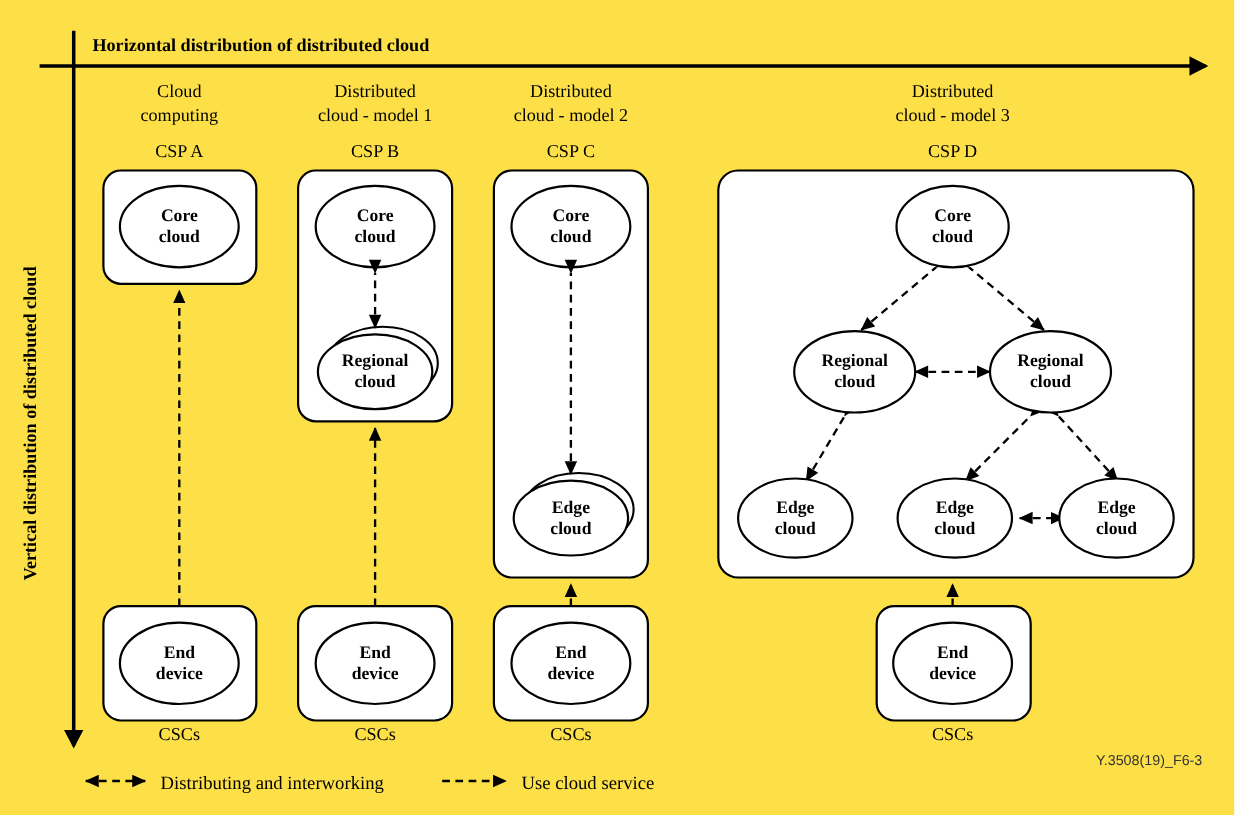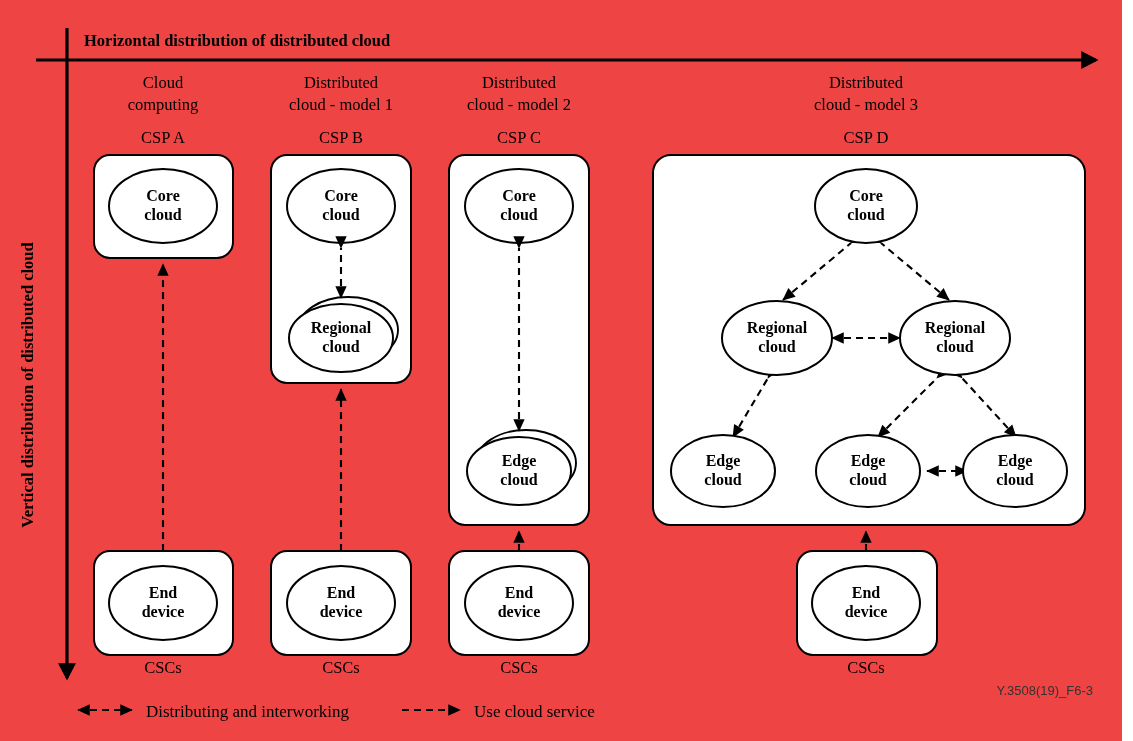--- a/index.html
+++ b/index.html
@@ -9,21 +9,21 @@
     background: #ffffff;
   }
   body {
     font-family: "Liberation Serif", "DejaVu Serif", serif;
     color: #000000;
   }
   #figure-root {
     position: relative;
     width: 1122px;
     height: 741px;
-    background: #ef4444;
+    background: #fde047;
     overflow: hidden;
   }
   #figure-svg {
     position: absolute;
     left: 0;
     top: 0;
     width: 1133px;
     height: 741px;
   }
   .axis-title {

